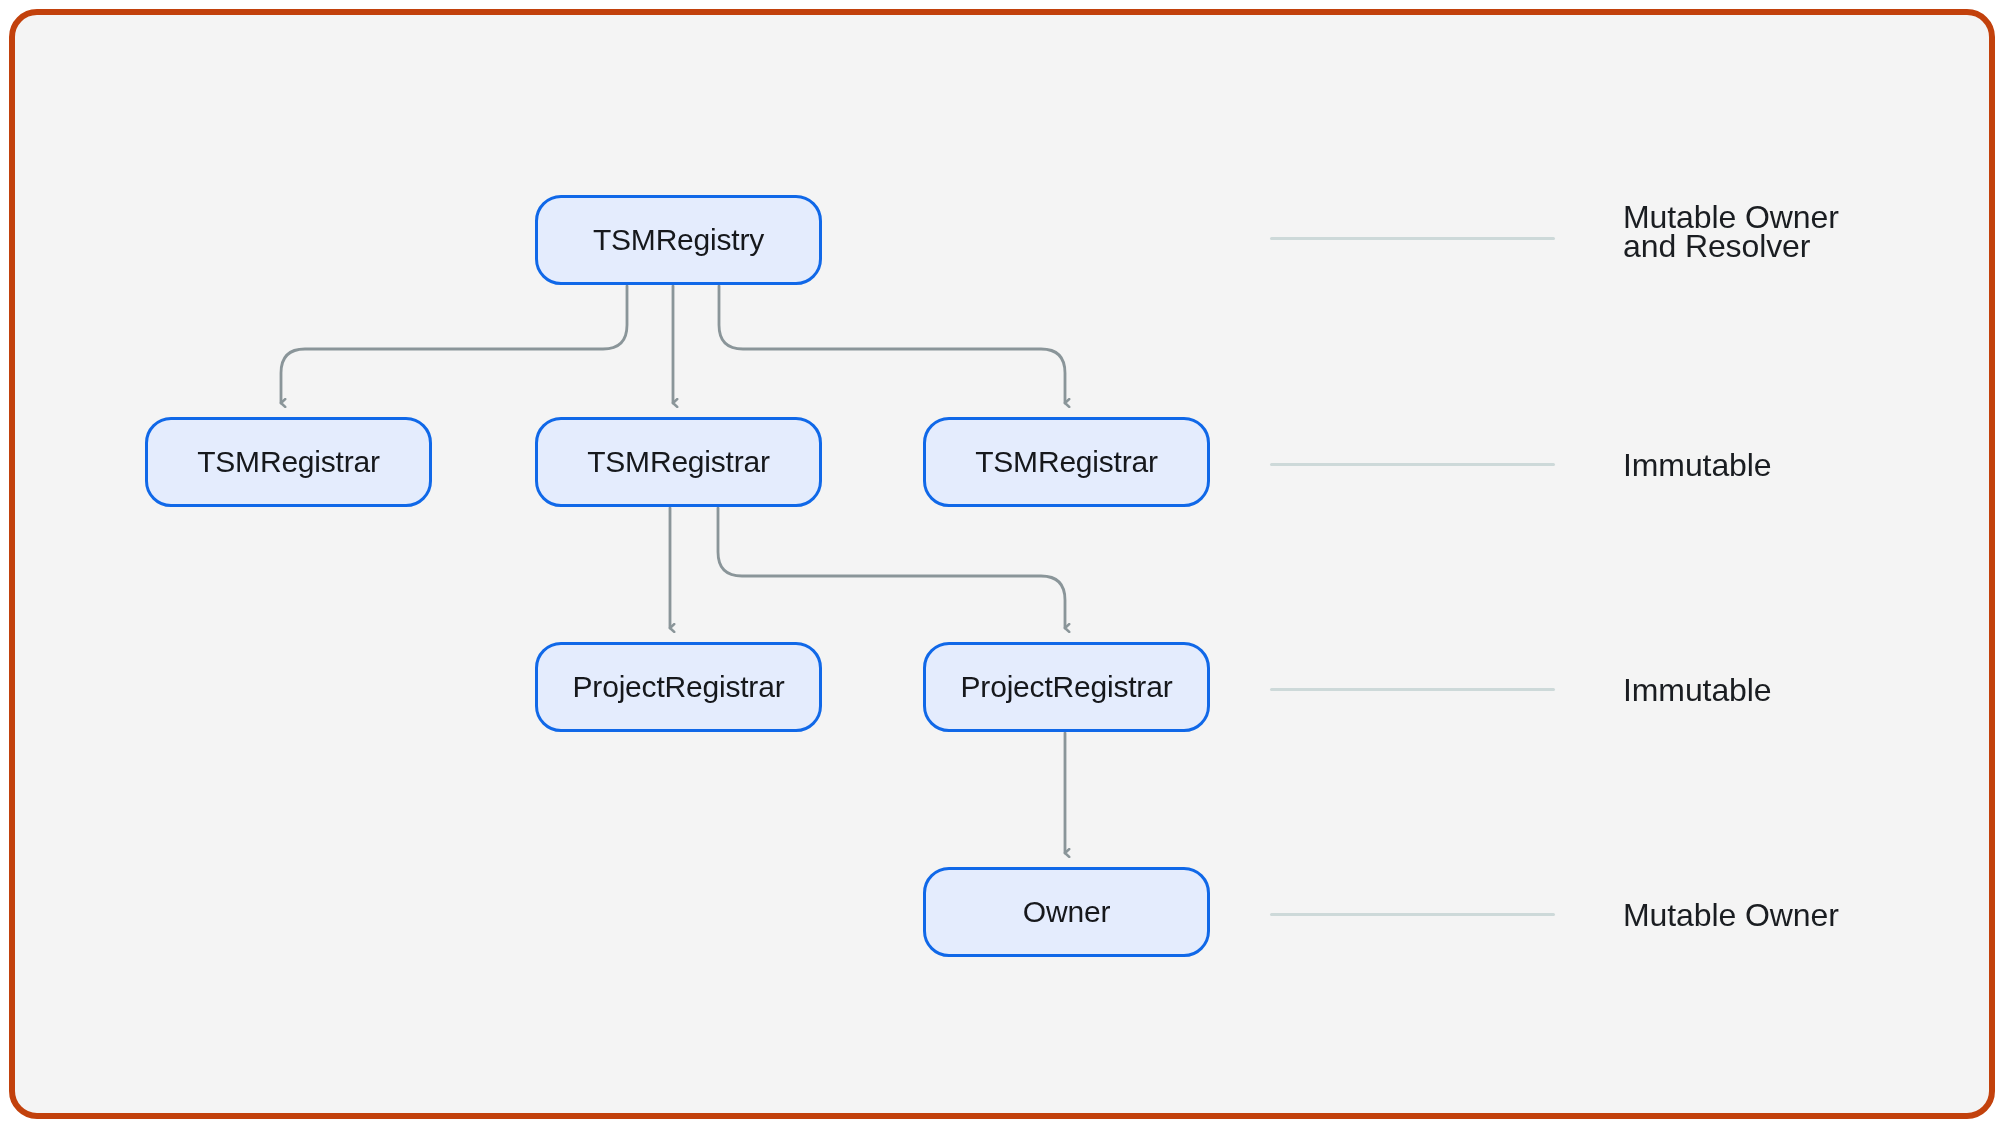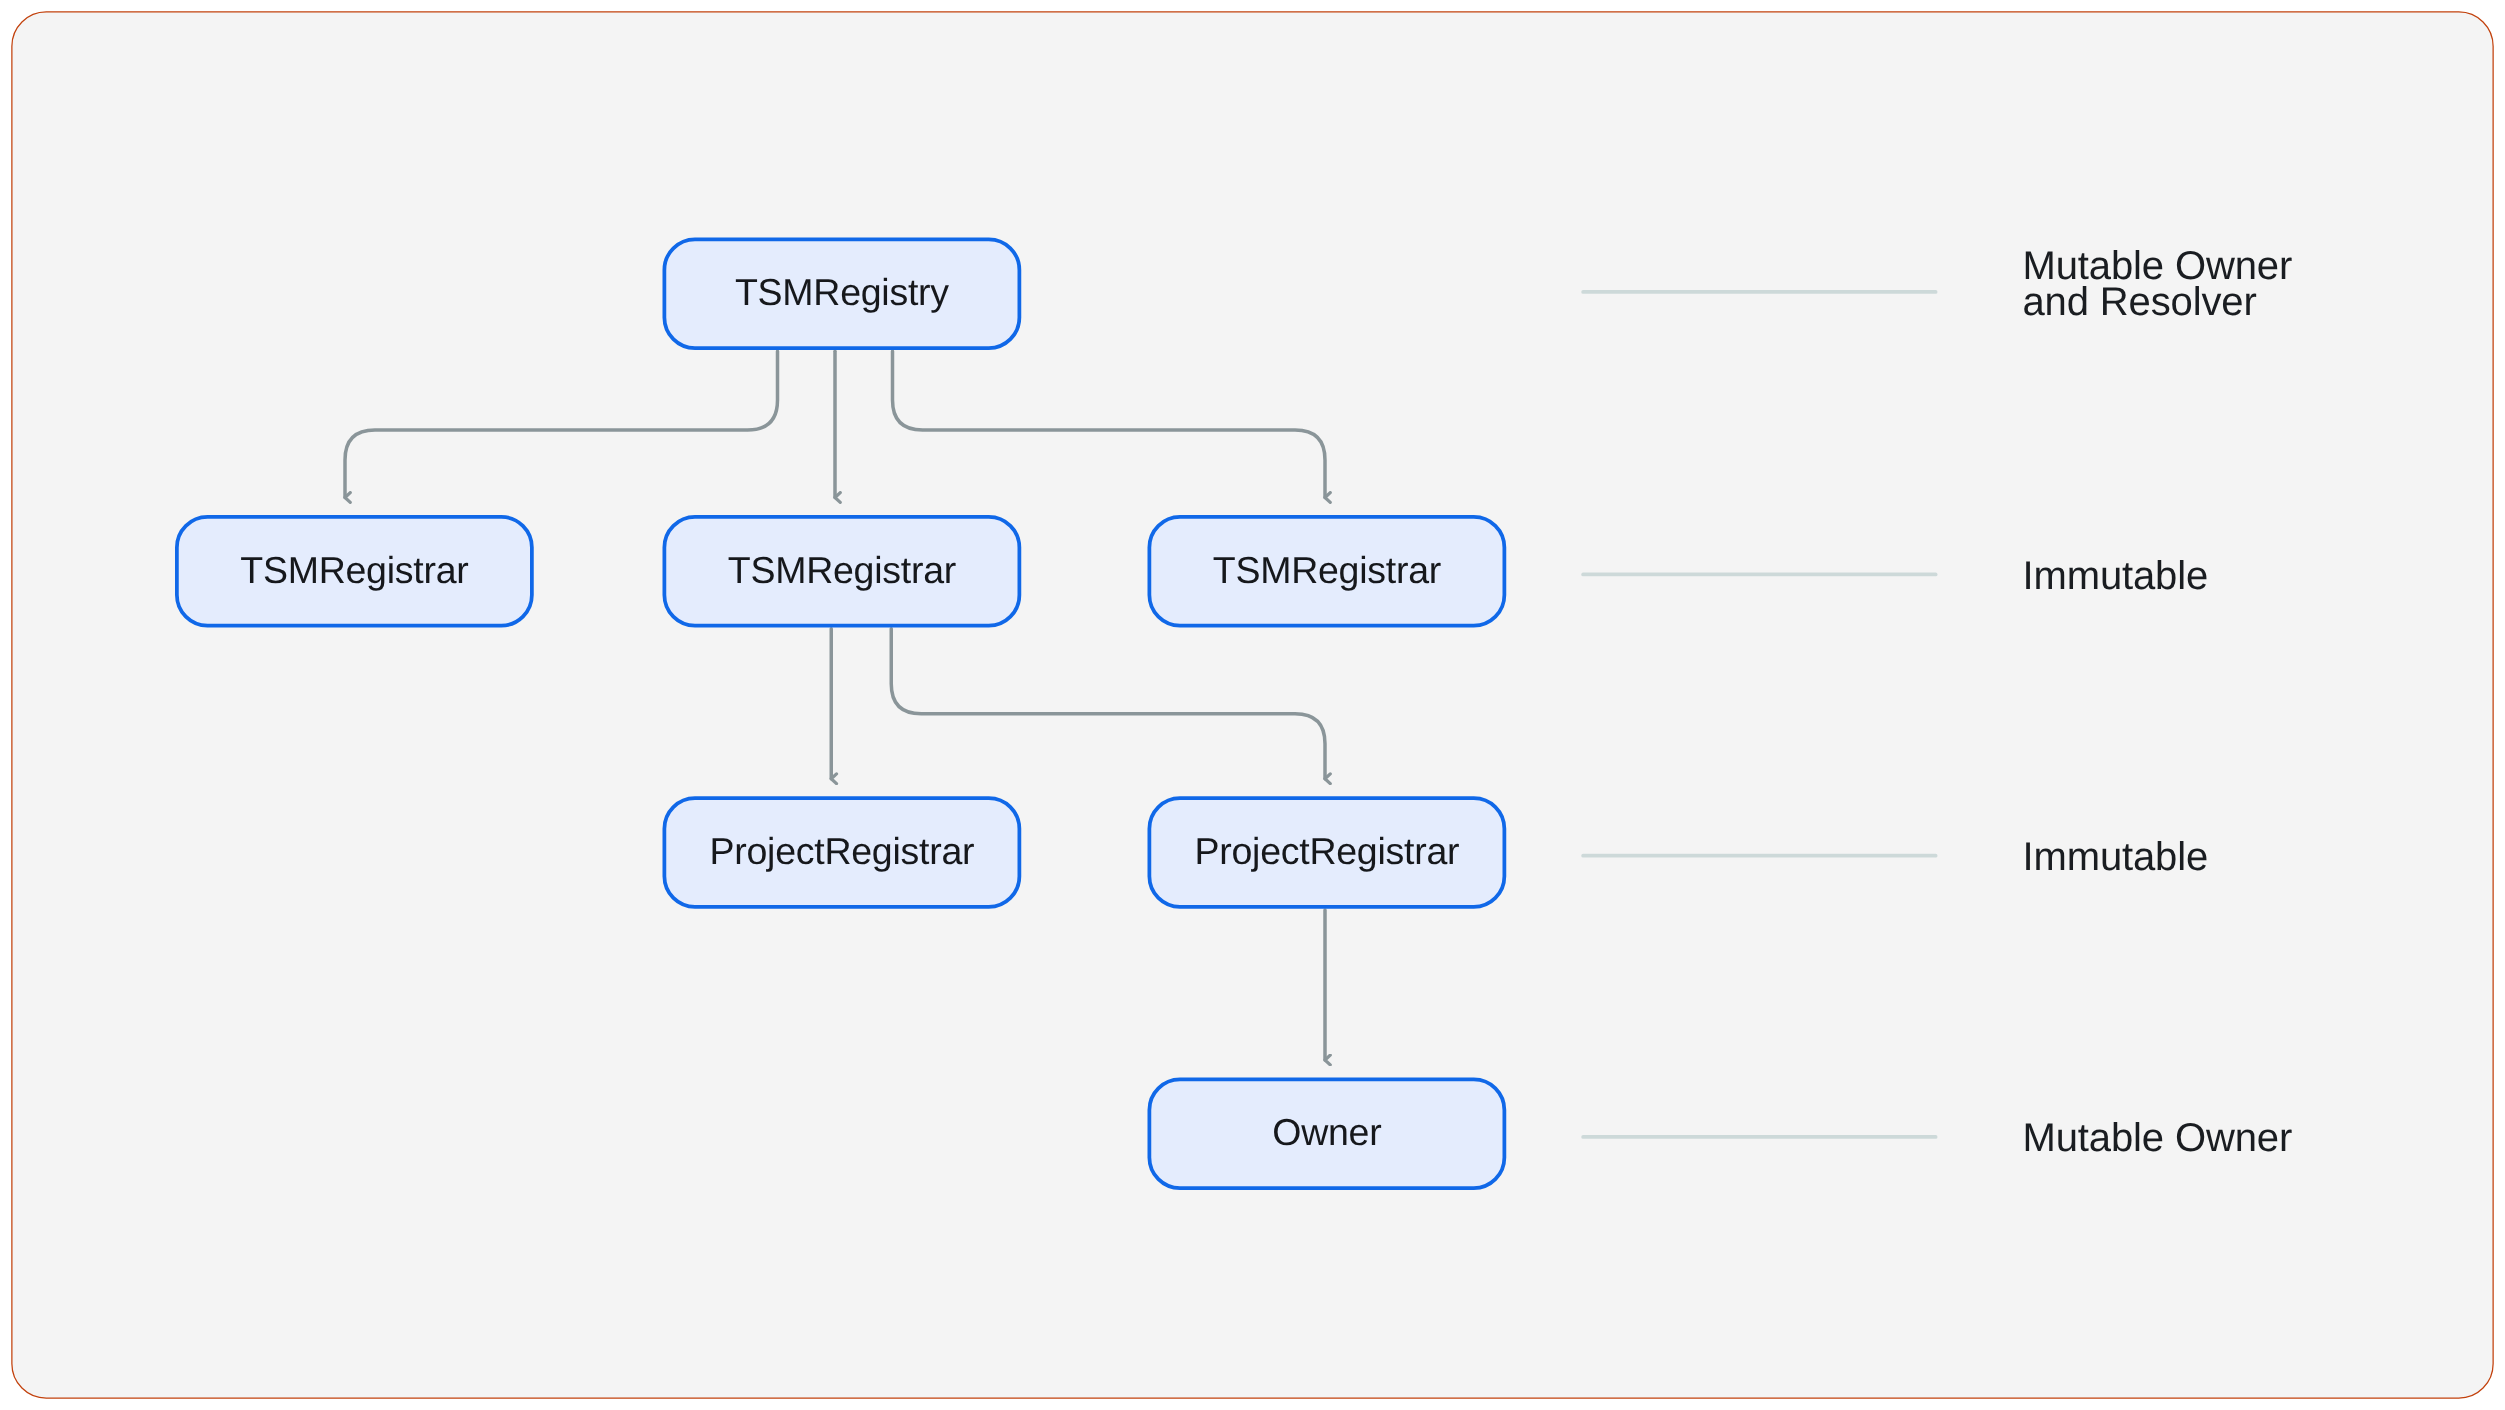--- a/index.html
+++ b/index.html
@@ -15,21 +15,21 @@
   }
 
   #frame {
     position: absolute;
     left: 9px;
     top: 9px;
     width: 1986px;
     height: 1110px;
     box-sizing: border-box;
     background: #f4f4f4;
-    border: 1px solid #c2410c;
+    border: 6px solid #c2410c;
     border-radius: 28px;
     overflow: hidden;
   }
 
   #canvas {
     position: absolute;
     inset: 0;
   }
 
   

